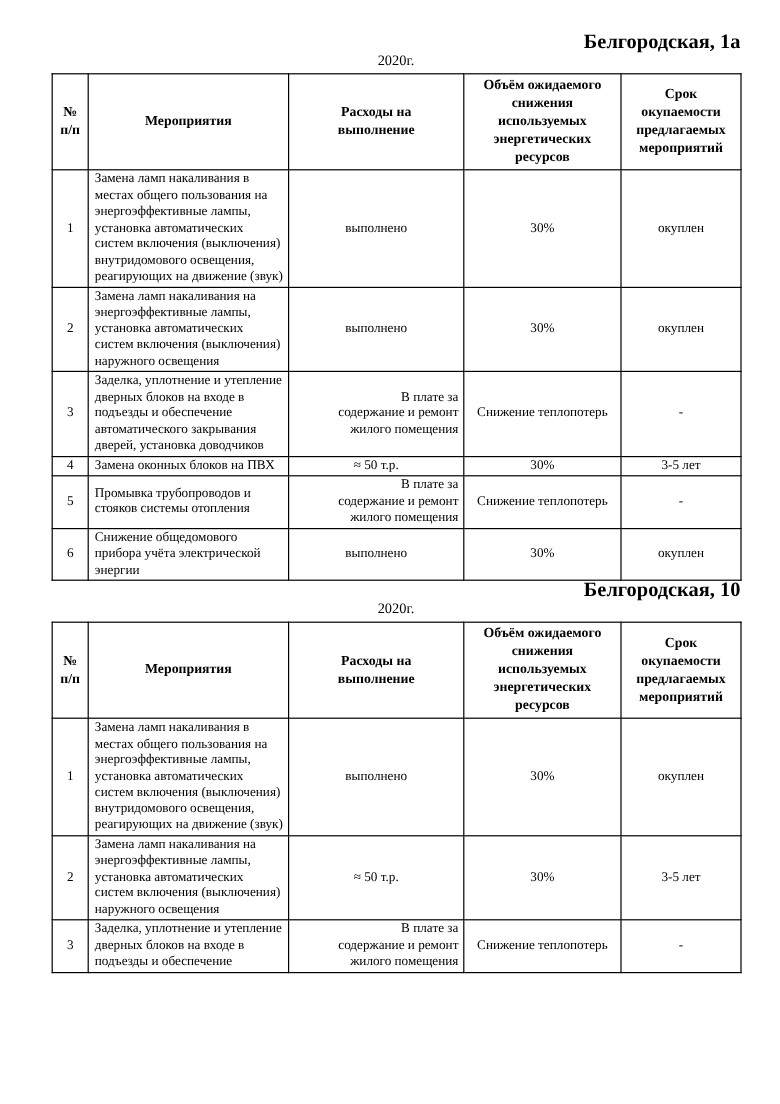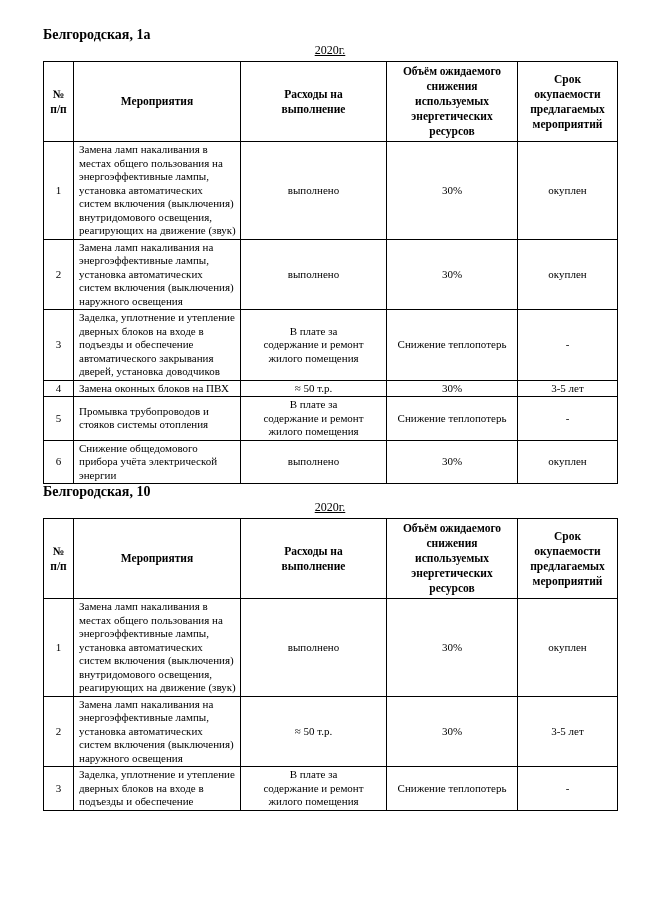--- a/index.html
+++ b/index.html
@@ -16,31 +16,30 @@
     font-size: 15px;
     line-height: 21px;
     font-weight: bold;
     text-align: center;
     text-decoration: underline;
     white-space: pre-line;
     margin-bottom: 19px;
   }
 
   .addr {
-    font-size: 14px;
+    font-size: 17px;
     line-height: 16px;
     font-weight: bold;
-    text-align: left;
+    text-align: right;
   }
   .year {
     font-size: 12px;
     line-height: 15px;
     text-align: center;
     margin-bottom: 3px;
-    text-decoration: underline;
   }
   .tbl-section-2 .addr { }
 
   table.meas-table {
     border-collapse: collapse;
     table-layout: fixed;
     width: 574px;
   }
   .meas-table th, .meas-table td {
     border: 1px solid #000000;
@@ -55,21 +54,21 @@
     text-align: center;
     padding: 2px 3px;
   }
   .meas-table td {
     font-size: 11px;
     line-height: 13.5px;
     text-align: center;
     padding: 1px 4px;
   }
   .meas-table td.measure { text-align: left; padding-left: 5px; }
-  .meas-table td.left    { text-align: center; }
+  .meas-table td.left    { text-align: right; }
   .meas-table td.num     { text-align: center; }
 </style>
 </head>
 <body>
 
 <div class="page">
 
 
   <section class="tbl-section-1">
     <h2 class="addr">Белгородская, 1а</h2>

